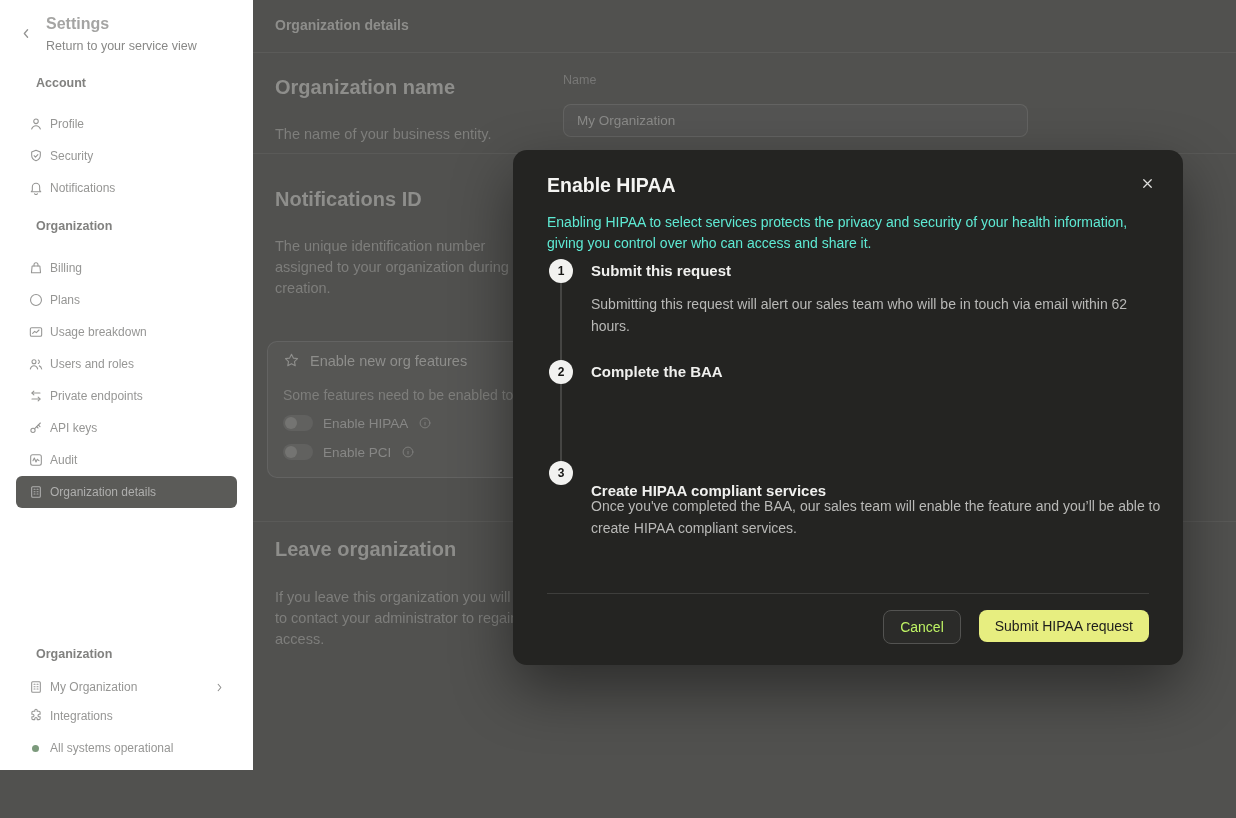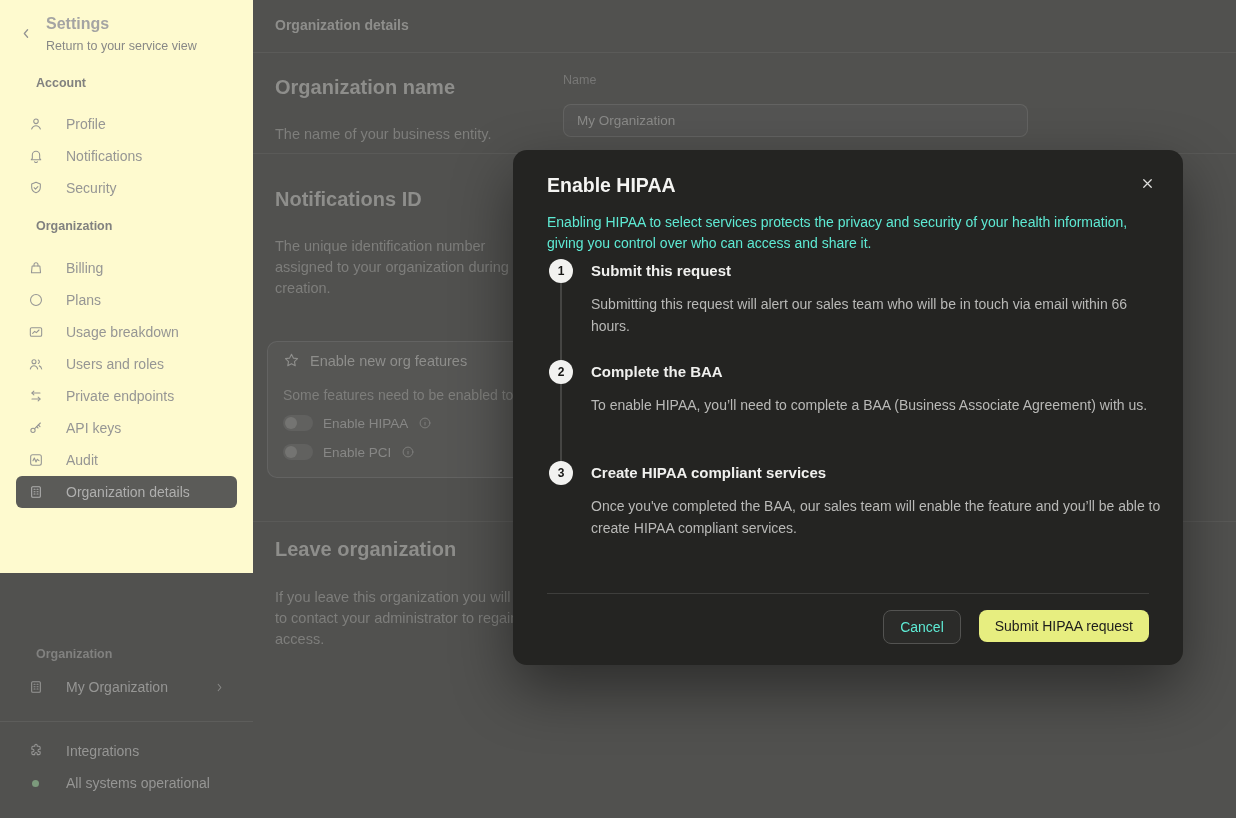--- a/index.html
+++ b/index.html
@@ -3,29 +3,29 @@
 <meta charset="utf-8">
 <style>
   html,body{margin:0;padding:0;background:#262624;}
   .app{position:relative;width:1236px;height:818px;overflow:hidden;
        font-family:"Liberation Sans","DejaVu Sans",sans-serif;
        -webkit-font-smoothing:antialiased;}
   svg{display:block;}
   .icon{flex:0 0 auto;display:flex;align-items:center;justify-content:center;}
 
   
-  .sidebar{position:absolute;left:0;top:0;width:253px;height:573px;background:#fef9c3;
+  .sidebar{position:absolute;left:0;top:0;width:253px;height:770px;background:#ffffff;
            border-right:1px solid rgba(255,255,255,0.07);box-sizing:border-box;}
   .side-back{position:absolute;left:20px;top:27px;color:#7a7a78;cursor:pointer;}
   .side-title{position:absolute;left:46px;top:15px;font-size:16px;font-weight:700;color:#8e8e8c;}
   .side-subtitle{position:absolute;left:46px;top:39px;font-size:12.5px;color:#6b6b69;}
   .section-label{position:absolute;left:36px;font-size:12.5px;font-weight:700;color:#626260;}
   .nav-list{position:absolute;left:0;width:253px;}
-  .nav-item{display:flex;align-items:center;gap:22px;height:32px;margin:0 16px;padding:0 12px;
-            border-radius:6px;color:#7c7c7a;font-size:14px;cursor:pointer;box-sizing:border-box;text-align:center;}
+  .nav-item{display:flex;align-items:center;gap:6px;height:32px;margin:0 16px;padding:0 12px;
+            border-radius:6px;color:#7c7c7a;font-size:12px;cursor:pointer;box-sizing:border-box;text-align:center;}
   .nav-item.selected{background:#32322f;color:#9c9c9a;}
   .nav-item .nav-label{white-space:nowrap;}
   .side-divider{position:absolute;left:0;width:253px;height:1px;background:rgba(255,255,255,0.07);}
   .status-dot{width:7px;height:7px;border-radius:50%;background:#5c815c;margin:0 5px 0 4px;}
   .chev-right{margin-left:auto;color:#6e6e6c;}
 
   
   .main{position:absolute;left:253px;top:0;right:0;bottom:0;background:#262624;}
   .main-title{position:absolute;left:22px;top:17px;font-size:14px;font-weight:700;color:#72726f;}
   .main-divider{position:absolute;left:0;right:0;top:52px;height:1px;background:rgba(255,255,255,0.06);}
@@ -57,21 +57,21 @@
   .modal-desc{position:absolute;left:34px;top:62px;width:606px;font-size:14px;line-height:21px;color:#5eead4;}
   .step-line{position:absolute;left:47px;top:121px;width:2px;height:202px;background:#454543;}
   .step-circle{position:absolute;left:36px;width:24px;height:24px;border-radius:50%;background:#f2f2f0;
                color:#161614;font-size:12px;font-weight:700;display:flex;align-items:center;justify-content:center;}
   .step-title{position:absolute;left:78px;font-size:15px;font-weight:700;color:#f0f0ee;}
   .step-body{position:absolute;left:78px;width:578px;font-size:14px;line-height:21.5px;color:#b9b9b7;}
   .modal-hr{position:absolute;left:34px;right:34px;top:443px;height:1px;background:rgba(255,255,255,0.12);}
   .modal-actions{position:absolute;right:34px;top:460px;display:flex;gap:18px;}
   .btn{height:32px;border-radius:8px;font-size:14px;padding:0 16px;display:flex;align-items:center;
        justify-content:center;cursor:pointer;font-family:"Liberation Sans","DejaVu Sans",sans-serif;}
-  .btn-cancel{background:#2b2b29;border:1px solid #535351;color:#5eead4;}
+  .btn-cancel{background:#2b2b29;border:1px solid #535351;color:#bef264;}
   .btn-submit{background:#e7ee80;border:none;color:#1d1d1b;font-weight:500;}
 </style>
 </head>
 <body>
 
 <div class="app">
 
   <div class="sidebar">
     <span class="side-back icon">
       <svg width="13" height="13" viewBox="0 0 24 24" fill="none" stroke="currentColor" stroke-width="2.4" stroke-linecap="round" stroke-linejoin="round">
@@ -89,34 +89,34 @@
           <svg width="16" height="16" viewBox="0 0 24 24" fill="none" stroke="currentColor" stroke-width="1.6" stroke-linecap="round" stroke-linejoin="round">
               <circle cx="12" cy="8" r="3.4"></circle>
               <path d="M5.5 19.5c1.2-3.4 3.6-5 6.5-5s5.3 1.6 6.5 5"></path>
             </svg>
         </span>
         <span class="nav-label">Profile</span>
       </div>
       <div class="nav-item">
         <span class="icon">
           <svg width="16" height="16" viewBox="0 0 24 24" fill="none" stroke="currentColor" stroke-width="1.6" stroke-linecap="round" stroke-linejoin="round">
+              <path d="M12 3.5l6.5 2.6v4.6c0 4.2-2.7 6.9-6.5 8.3-3.8-1.4-6.5-4.1-6.5-8.3V6.1z"></path>
+              <path d="M9.2 11.6l2 2 3.6-3.8"></path>
+            </svg>
+        </span>
+        <span class="nav-label">Security</span>
+      </div>
+      <div class="nav-item">
+        <span class="icon">
+          <svg width="16" height="16" viewBox="0 0 24 24" fill="none" stroke="currentColor" stroke-width="1.6" stroke-linecap="round" stroke-linejoin="round">
               <path d="M6.5 15.5v-5a5.5 5.5 0 0 1 11 0v5l1.6 2.2H4.9z"></path>
               <path d="M10 20.5a2.2 2.2 0 0 0 4 0"></path>
             </svg>
         </span>
         <span class="nav-label">Notifications</span>
-      </div>
-      <div class="nav-item">
-        <span class="icon">
-          <svg width="16" height="16" viewBox="0 0 24 24" fill="none" stroke="currentColor" stroke-width="1.6" stroke-linecap="round" stroke-linejoin="round">
-              <path d="M12 3.5l6.5 2.6v4.6c0 4.2-2.7 6.9-6.5 8.3-3.8-1.4-6.5-4.1-6.5-8.3V6.1z"></path>
-              <path d="M9.2 11.6l2 2 3.6-3.8"></path>
-            </svg>
-        </span>
-        <span class="nav-label">Security</span>
       </div>
     </div>
 
     <div class="section-label" style="top:219px">Organization</div>
 
     <div class="nav-list" style="top:252px">
       <div class="nav-item">
         <span class="icon">
           <svg width="16" height="16" viewBox="0 0 24 24" fill="none" stroke="currentColor" stroke-width="1.6" stroke-linecap="round" stroke-linejoin="round">
               <path d="M6.2 9h11.6l1 10H5.2z"></path>
@@ -208,21 +208,21 @@
         <span class="icon chev-right">
           <svg width="11" height="11" viewBox="0 0 24 24" fill="none" stroke="currentColor" stroke-width="2.2" stroke-linecap="round" stroke-linejoin="round">
               <path d="M9 5l6 7-6 7"></path>
             </svg>
         </span>
       </div>
     </div>
 
     <div class="side-divider" style="top:721px"></div>
 
-    <div class="nav-list" style="top:735px">
+    <div class="nav-list" style="top:700px">
       <div class="nav-item">
         <span class="icon">
           <svg width="16" height="16" viewBox="0 0 24 24" fill="none" stroke="currentColor" stroke-width="1.6" stroke-linecap="round" stroke-linejoin="round">
               <path d="M10.2 3.6a1.8 1.8 0 0 1 3.6 0V5h2.7a1.7 1.7 0 0 1 1.7 1.7v2.7h-1.4a1.8 1.8 0 1 0 0 3.6h1.4v2.7a1.7 1.7 0 0 1-1.7 1.7h-2.7v-1.4a1.8 1.8 0 1 0-3.6 0v1.4H7.5a1.7 1.7 0 0 1-1.7-1.7v-2.7h1.4a1.8 1.8 0 1 0 0-3.6H5.8V6.7A1.7 1.7 0 0 1 7.5 5h2.7z"></path>
             </svg>
         </span>
         <span class="nav-label">Integrations</span>
       </div>
       <div class="nav-item">
         <span class="status-dot"></span>
@@ -291,28 +291,27 @@
       <svg width="15" height="15" viewBox="0 0 24 24" fill="none" stroke="currentColor" stroke-width="2" stroke-linecap="round">
           <path d="M6 6l12 12M18 6L6 18"></path>
         </svg>
     </span>
     <div class="modal-desc">Enabling HIPAA to select services protects the privacy and security of your health information, giving you control over who can access and share it.</div>
 
     <div class="step-line"></div>
 
     <div class="step-circle" style="top:109px">1</div>
     <div class="step-title" style="top:112px">Submit this request</div>
-    <div class="step-body" style="top:144px">Submitting this request will alert our sales team who will be in touch via email within 66 hours.</div>
+    <div class="step-body" style="top:144px">Submitting this request will alert our sales team who will be in touch via email within 62 hours.</div>
 
     <div class="step-circle" style="top:210px">2</div>
     <div class="step-title" style="top:213px">Complete the BAA</div>
-    <div class="step-body" style="top:245px">To enable HIPAA, you’ll need to complete a BAA (Business Associate Agreement) with us.</div>
 
     <div class="step-circle" style="top:311px">3</div>
-    <div class="step-title" style="top:314px">Create HIPAA compliant services</div>
+    <div class="step-title" style="top:332px">Create HIPAA compliant services</div>
     <div class="step-body" style="top:346px">Once you've completed the BAA, our sales team will enable the feature and you’ll be able to create HIPAA compliant services.</div>
 
     <div class="modal-hr"></div>
     <div class="modal-actions">
       <div class="btn btn-cancel">Cancel</div>
       <div class="btn btn-submit">Submit HIPAA request</div>
     </div>
   </div>
 
 </div>

